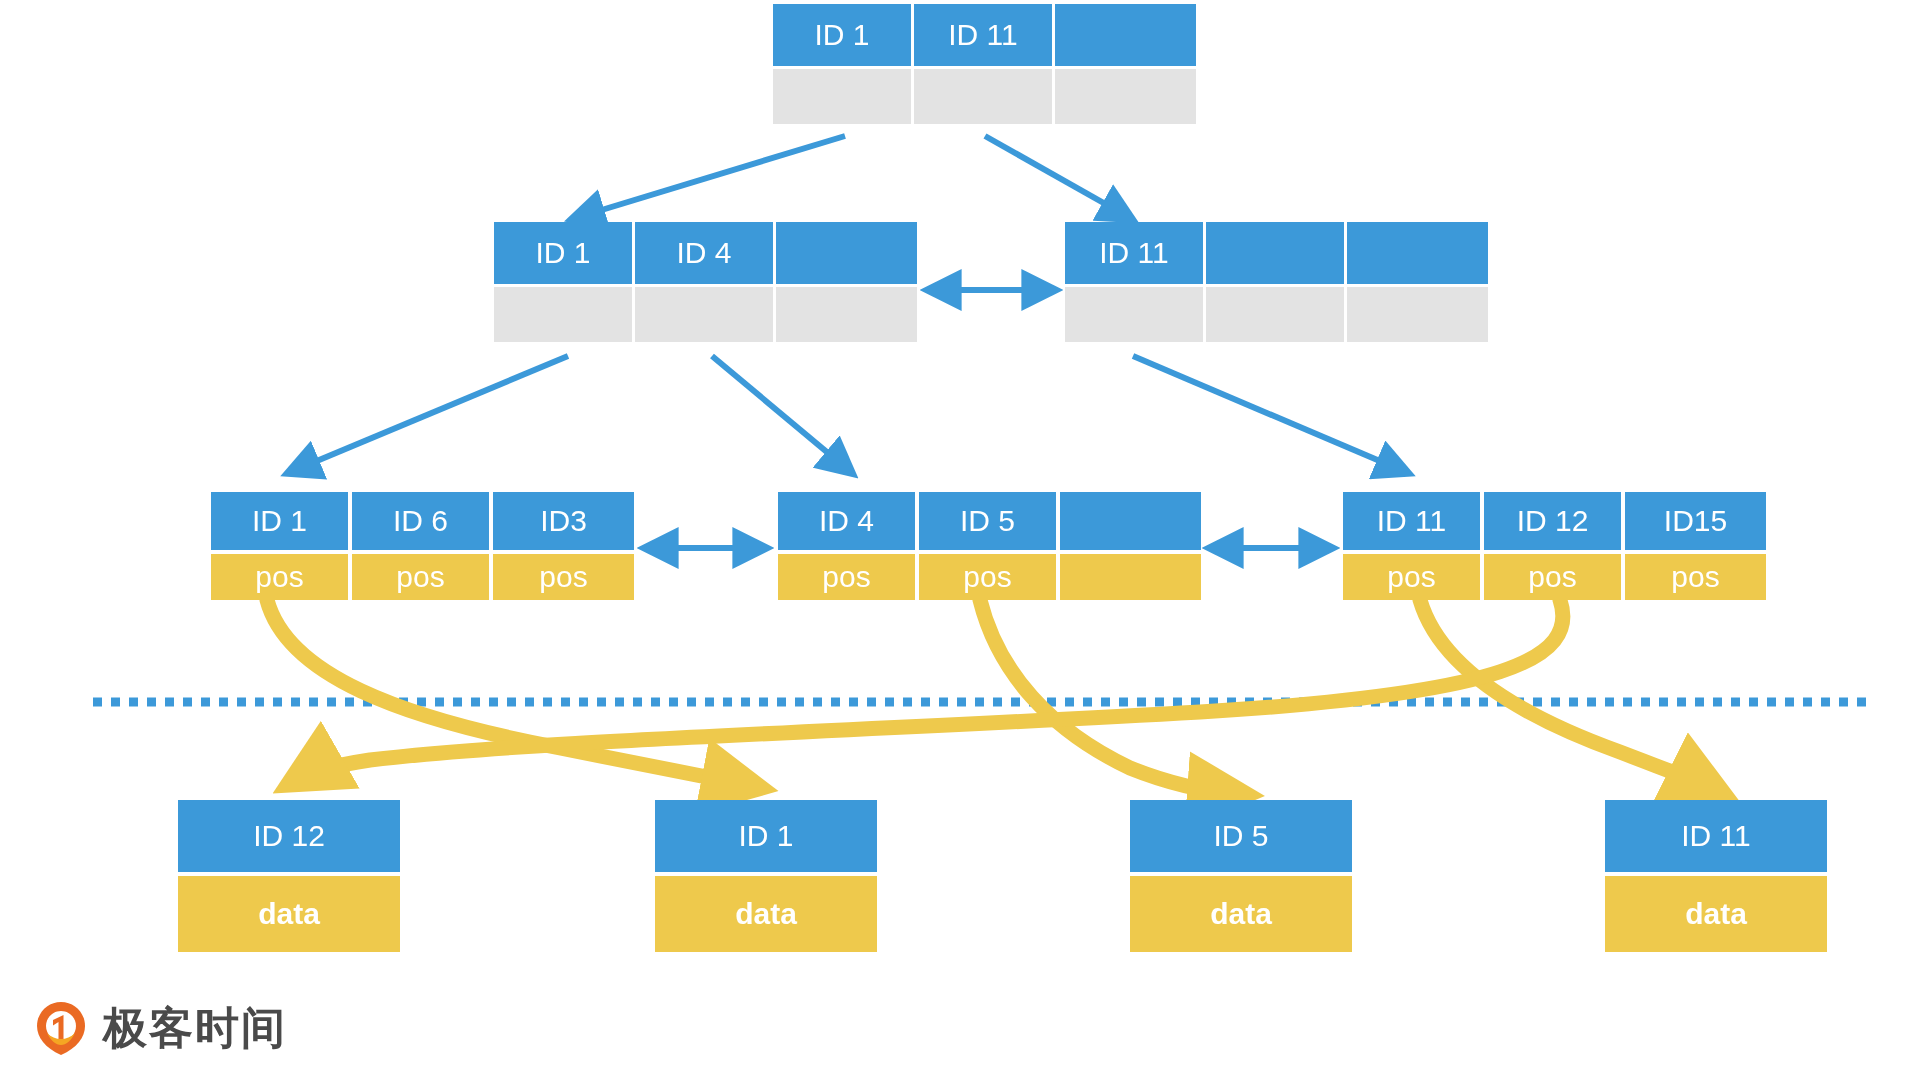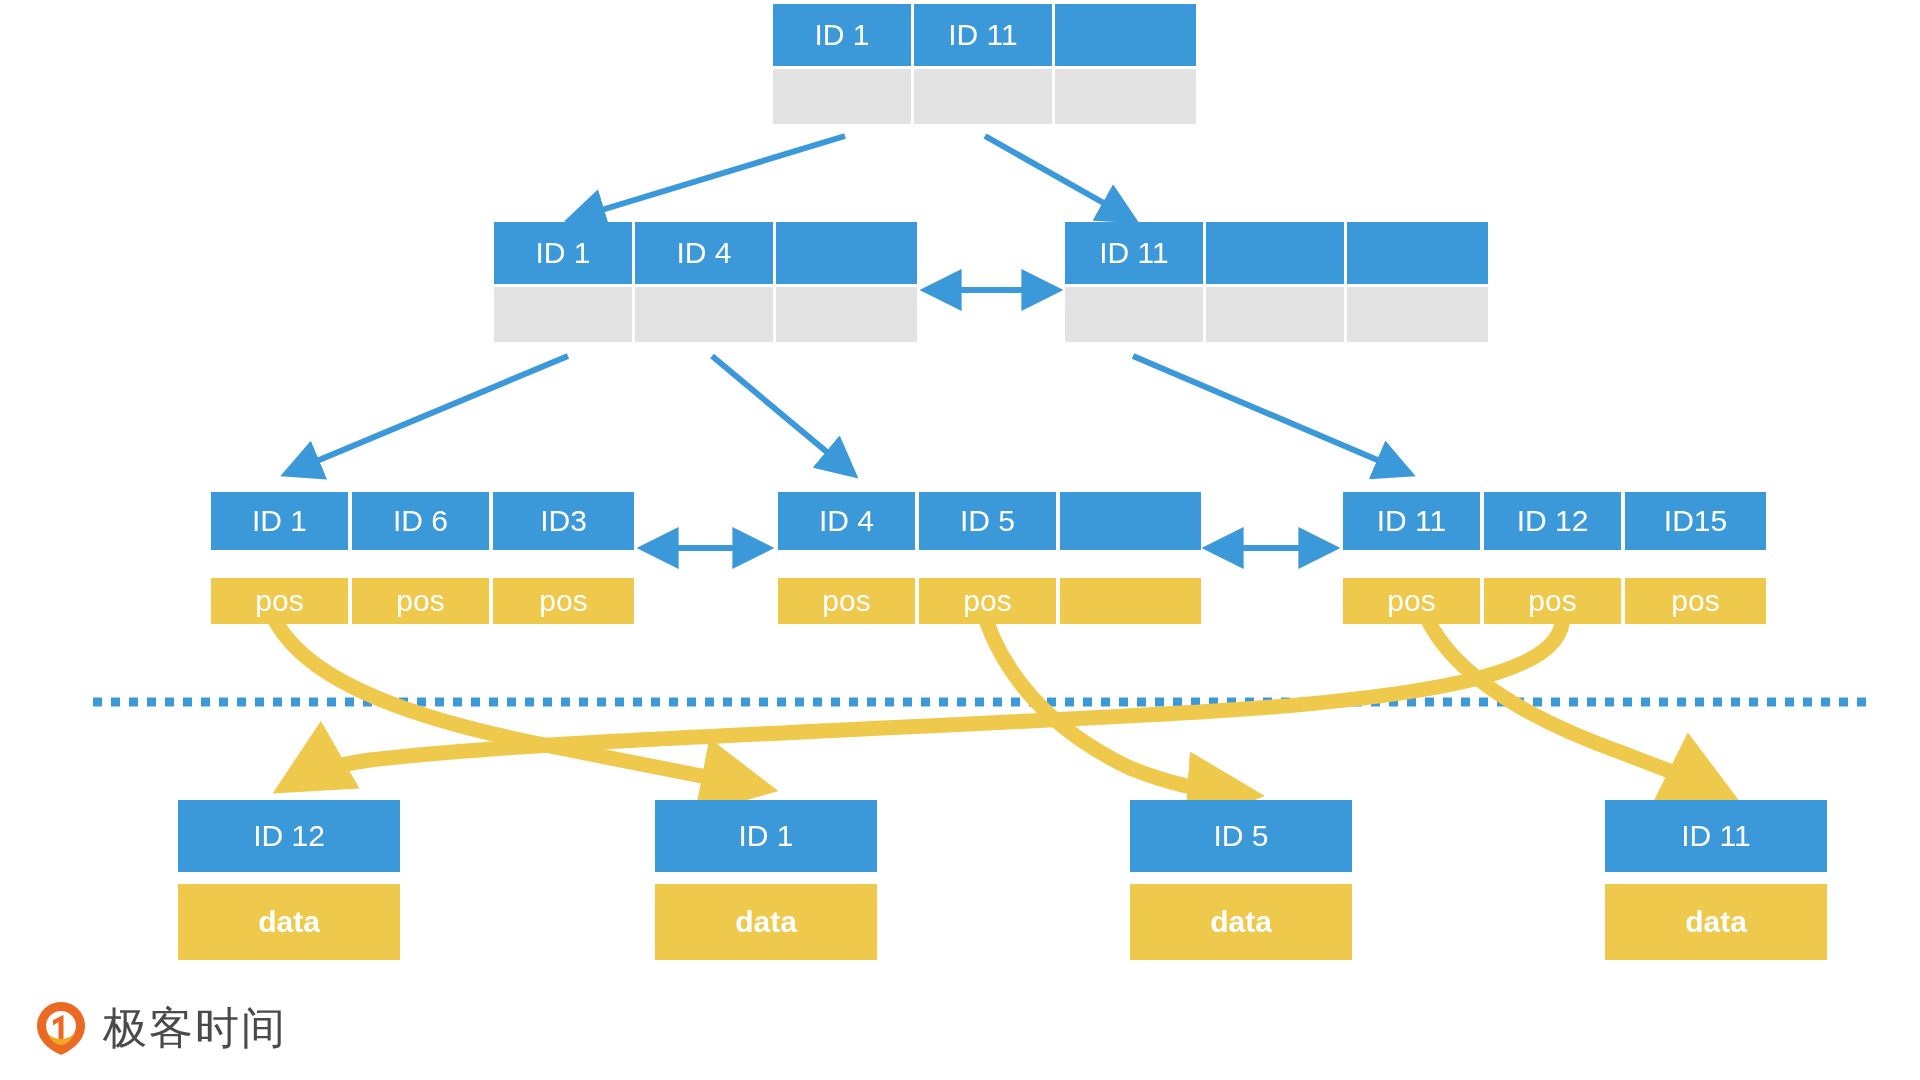--- a/index.html
+++ b/index.html
@@ -21,39 +21,39 @@
         height:62px;font-size:30px;border-right:3px solid #ffffff;}
   .idx .row.keys .cell:last-child{border-right:none;}
   .idx .row.ptrs .cell{background:#e3e3e3;height:58px;
         border-right:3px solid #ffffff;border-top:3px solid #ffffff;}
   .idx .row.ptrs .cell:last-child{border-right:none;}
 
   
   .leaf .row.keys .cell{background:#3c99d9;color:#ffffff;
         height:58px;font-size:30px;border-right:4px solid #ffffff;}
   .leaf .row.keys .cell:last-child{border-right:none;}
-  .leaf .row.ptrs .cell{background:#eec css;margin-top:24px;}
+  .leaf .row.ptrs .cell{background:#eec css;}
   .leaf .row.ptrs .cell{background:#eec94c;color:#ffffff;height:50px;
         font-size:30px;border-right:4px solid #ffffff;
         border-top:4px solid #ffffff;}
   .leaf .row.ptrs .cell:last-child{border-right:none;}
 
   
   .rec{position:absolute;width:222px;}
   .rec .head{background:#3c99d9;color:#fff;height:72px;font-size:30px;
         display:flex;align-items:center;justify-content:center;}
   .rec .body{background:#eec94c;color:#fff;height:76px;font-size:30px;
         font-weight:bold;display:flex;align-items:center;
-        justify-content:center;margin-top:12px;}
+        justify-content:center;margin-top:4px;}
 
   
   #logo{position:absolute;left:33px;top:1000px;display:flex;
         align-items:center;gap:14px;}
   #logo .mark{width:56px;height:56px;}
-  #logo .word{font-size:44px;font-weight:normal;color:#4a4a4a;
+  #logo .word{font-size:44px;font-weight:bold;color:#4a4a4a;
         letter-spacing:2px;line-height:1;text-align:right;}
 </style>
 </head>
 <body>
 
 <div id="stage">
 
   <svg id="arrows" viewBox="0 0 1920 1080" xmlns="http://www.w3.org/2000/svg">
     <defs>
       <marker id="bhead" markerWidth="7" markerHeight="7" refX="5.6" refY="3.5" orient="auto" markerUnits="strokeWidth">

